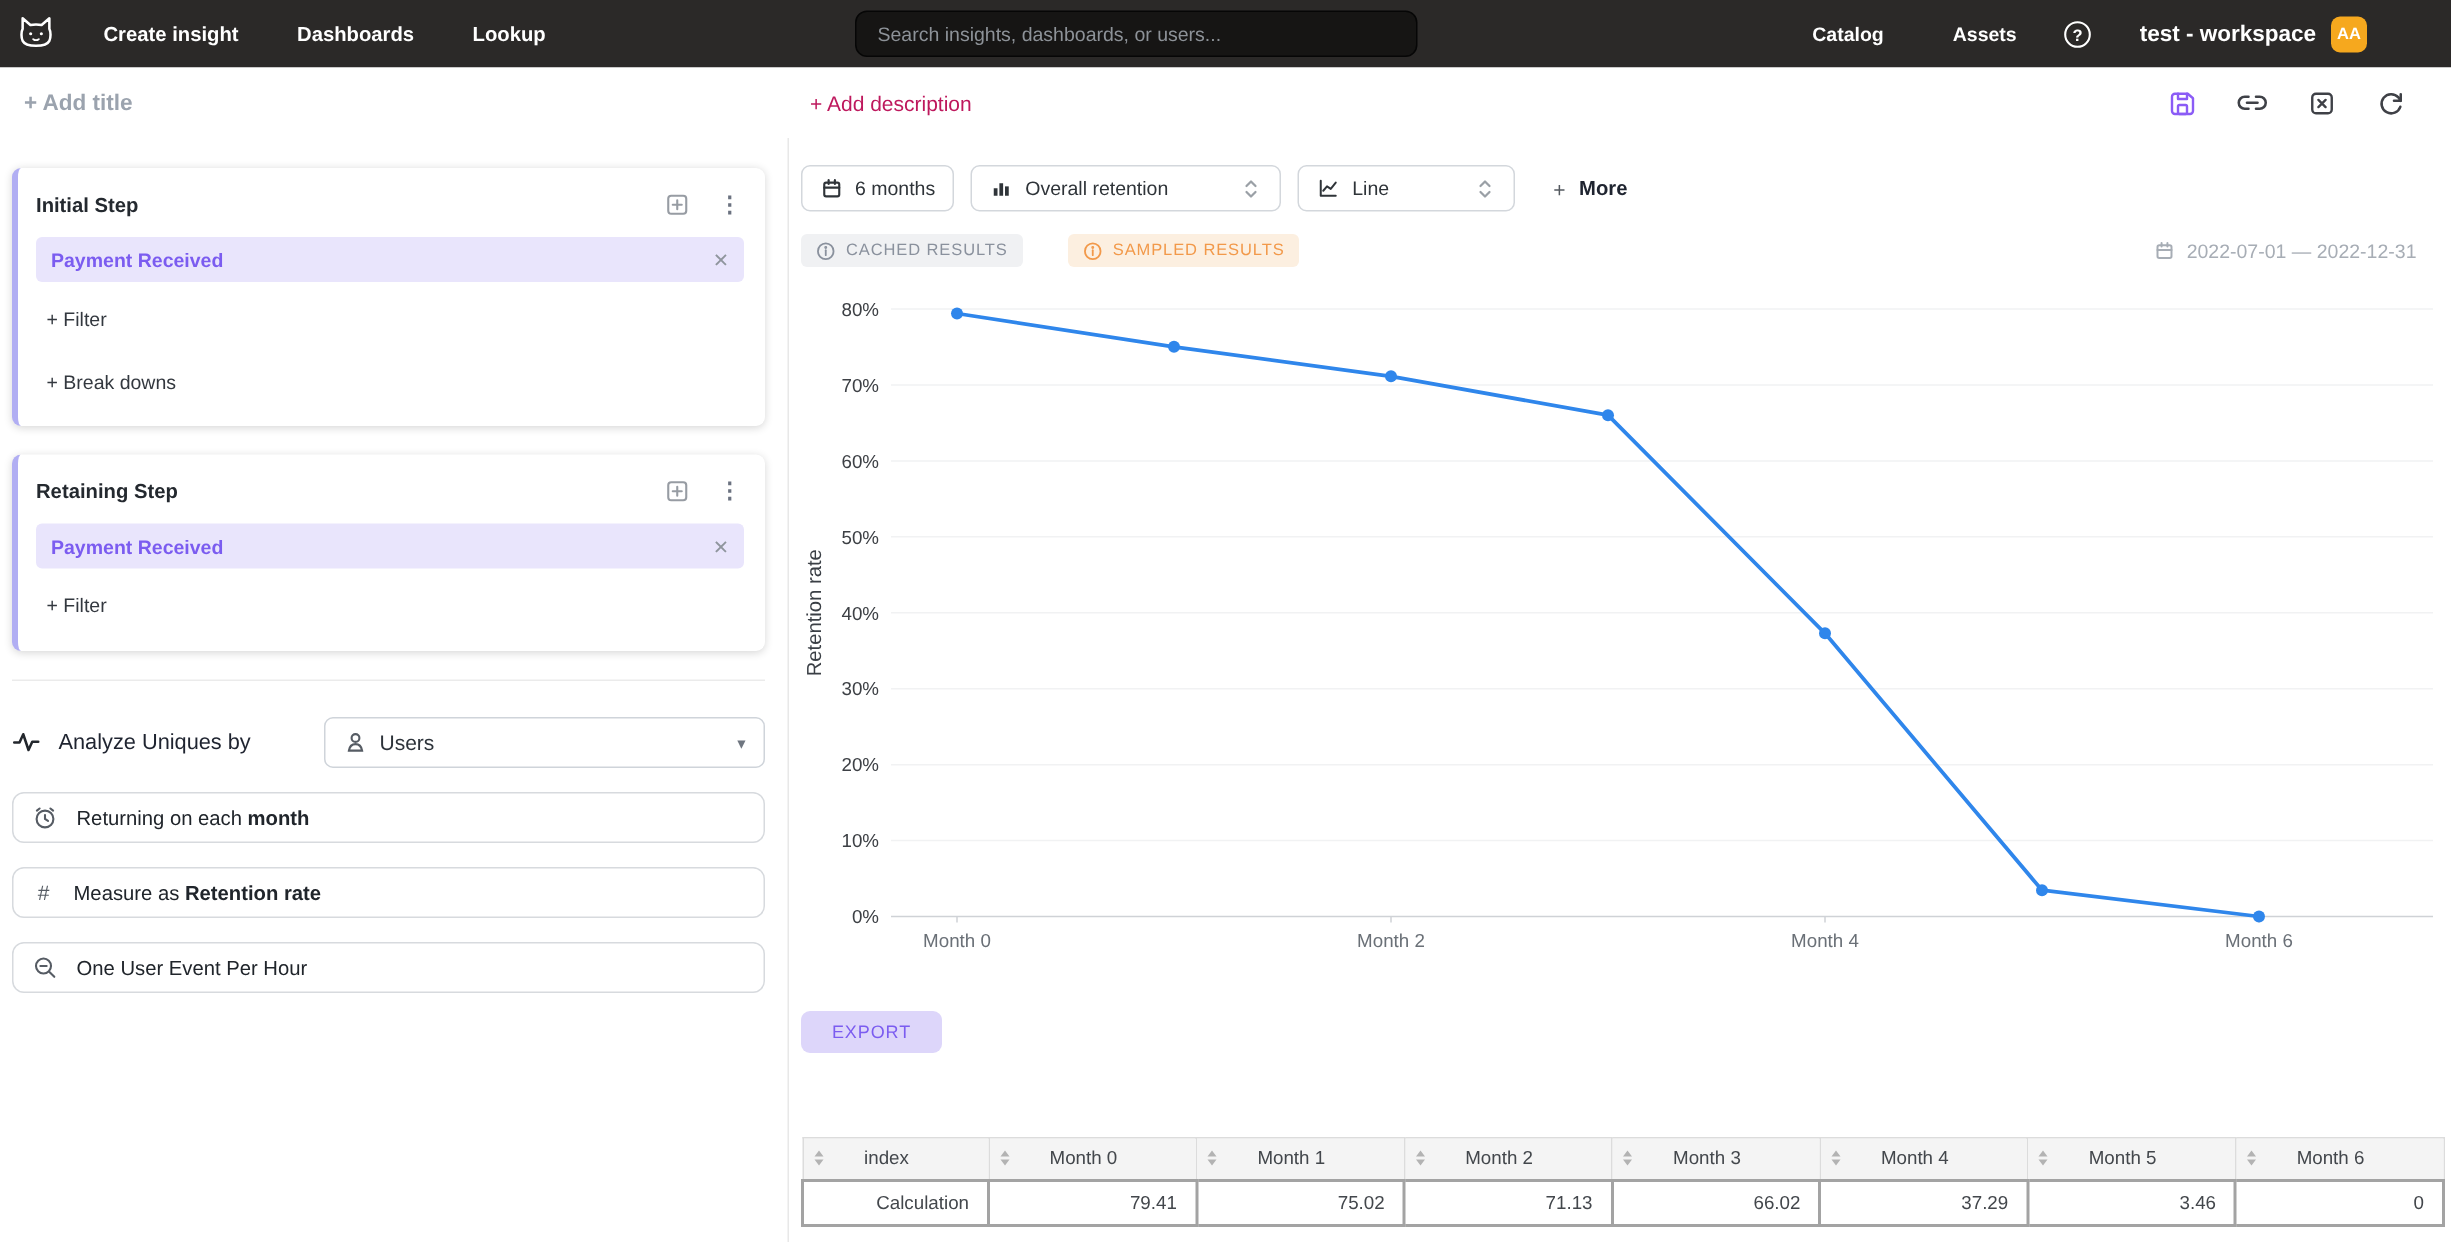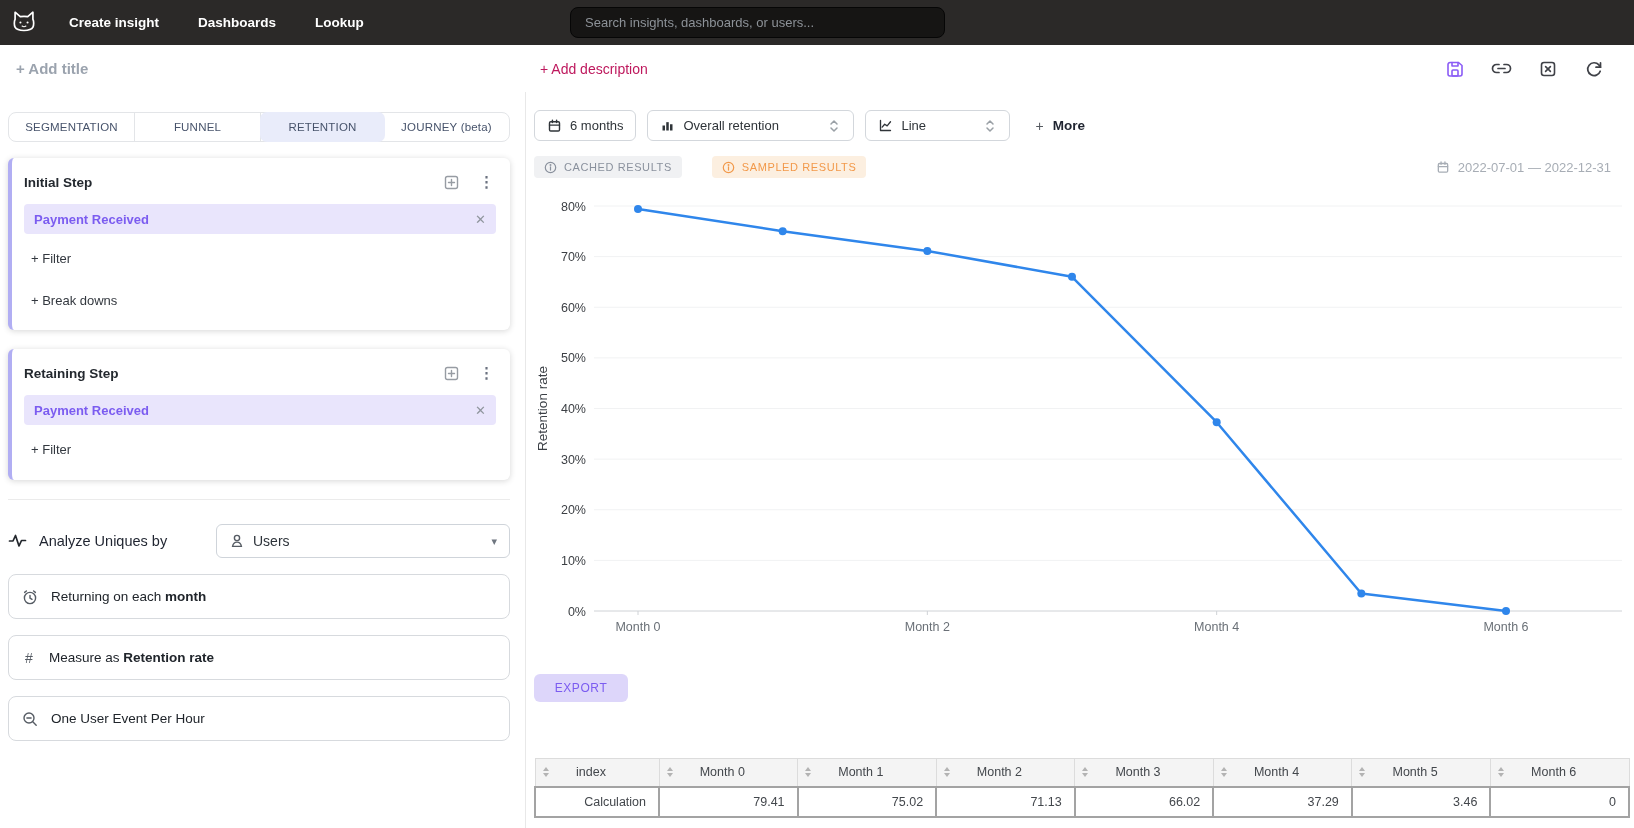--- a/index.html
+++ b/index.html
@@ -52,21 +52,21 @@
   .mb12 { margin-bottom:13px; }
 
   .divider { width:502px; border-top:1px solid #ebebeb; margin-top:11px; }
 
   .analyze-row { display:flex; align-items:center; margin-top:24px; width:502px; }
   .analyze-label { font-size:14.5px; color:#1f2430; margin-left:12px; }
   .dropdown { margin-left:auto; width:294px; height:34px; border:1px solid #cfd4da; border-radius:6px; display:flex; align-items:center; padding:0 12px; cursor:pointer; background:#fff; }
   .dropdown .val { font-size:14px; color:#2d333a; margin-left:8px; }
   .dropdown .caret { margin-left:auto; color:#6f7680; font-size:11px; }
 
-  .opt-box { display:flex; align-items:center; width:502px; height:45px; border:1px solid #d7dade; border-radius:8px; margin-top:16px; padding:0 12px; font-size:13.5px; color:#20252b; gap:12px; background:#fff; cursor:pointer; }
+  .opt-box { display:flex; align-items:center; width:502px; height:34px; border:1px solid #d7dade; border-radius:8px; margin-top:16px; padding:0 12px; font-size:13.5px; color:#20252b; gap:12px; background:#fff; cursor:pointer; }
   .opt-box b { font-weight:bold; }
   .hash-glyph { font-size:14px; color:#565c64; width:16px; text-align:center; }
 
   
   .controls { display:flex; align-items:center; gap:11px; }
   .btn-ctrl { display:flex; align-items:center; height:31px; border:1px solid #d3d7dc; border-radius:6px; padding:0 12px; font-size:13px; color:#2f3439; background:#fff; gap:8px; cursor:pointer; }
   .sel-retention { width:207px; }
   .sel-chart { width:145px; }
   .sel-chevrons { margin-left:auto; }
   .more { display:flex; align-items:center; gap:9px; margin-left:14px; cursor:pointer; }
@@ -102,20 +102,32 @@
       <circle cx="19.8" cy="15.5" r="1.1" fill="#fff"></circle>
       <path d="M14 19.3 q2 1.4 4 0" stroke="#fff" stroke-width="1.3" fill="none" stroke-linecap="round"></path>
     </svg>
   </div>
   <div class="nav-left">
     <span class="nav-item">Create insight</span>
     <span class="nav-item">Dashboards</span>
     <span class="nav-item">Lookup</span>
   </div>
   <input class="search-input" type="text" placeholder="Search insights, dashboards, or users..." style="">
+  <div class="nav-right">
+    <span class="nav-item nr-catalog">Catalog</span>
+    <span class="nav-item nr-assets">Assets</span>
+    <span class="help-btn">
+      <svg width="20" height="20" viewBox="0 0 20 20">
+        <circle cx="10" cy="10" r="8.2" fill="none" stroke="#fff" stroke-width="1.4"></circle>
+        <text x="10" y="14" text-anchor="middle" font-size="11" font-weight="bold" fill="#fff">?</text>
+      </svg>
+    </span>
+    <span class="workspace">test - workspace</span>
+    <span class="avatar">AA</span>
+  </div>
 </div>
 
 <div class="titlebar">
   <span class="add-title">+ Add title</span>
   <span class="add-description">+ Add description</span>
   <div class="doc-actions">
     <span class="act">
       <svg width="20" height="20" viewBox="0 0 20 20" fill="none" stroke="#8b5cf6" stroke-width="1.6" stroke-linecap="round" stroke-linejoin="round">
         <path d="M5.5 3.5h8L17 6.5V15a2 2 0 0 1-2 2H5a2 2 0 0 1-2-2V5.5a2 2 0 0 1 2-2z"></path>
         <path d="M7 3.5v3.5h6V3.5"></path>
@@ -141,26 +153,20 @@
         <path d="M16.2 12.2a6.4 6.4 0 1 1-1.3-6.3l1.6 2.3"></path>
       </svg>
     </span>
   </div>
 </div>
 
 <div class="main">
 
   <div class="left-panel">
 
-    <div class="tabs">
-      <div class="tab">SEGMENTATION</div>
-      <div class="tab">FUNNEL</div>
-      <div class="tab active">RETENTION</div>
-      <div class="tab">JOURNEY (beta)</div>
-    </div>
 
     <div class="card">
       <div class="card-head">
         <span>Initial Step</span>
         <span class="grow"></span>
         <span class="plus-square">
           <svg width="17" height="17" viewBox="0 0 17 17" fill="none" stroke="currentColor" stroke-width="1.4" stroke-linecap="round">
             <rect x="2.5" y="2.5" width="12" height="12" rx="2"></rect>
             <path d="M8.5 5.5v6M5.5 8.5h6"></path>
           </svg>

